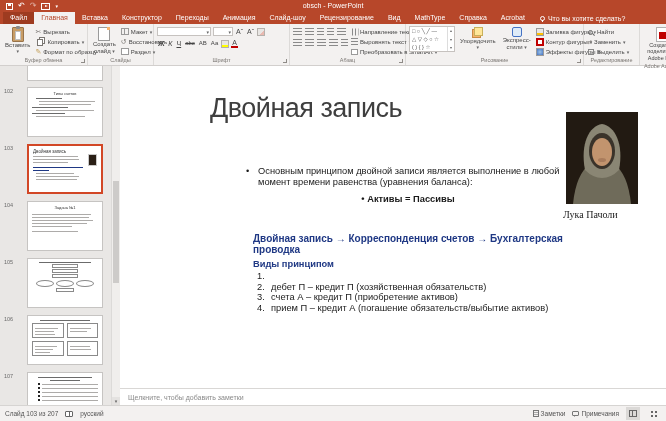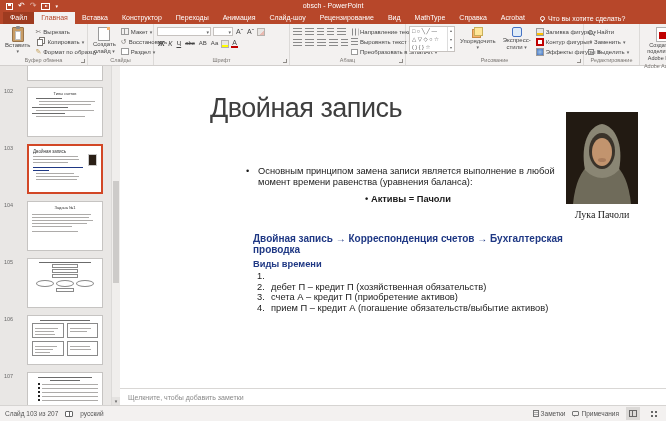--- a/index.html
+++ b/index.html
@@ -127,21 +127,21 @@
   .slide-def { position:absolute; left:138px; top:52px; width:308px; font-size:9.3px; line-height:10.8px; color:#1a1a1a; z-index:2; }
   .slide-bullet1 { position:absolute; left:126px; top:100px; width:322px; display:flex; font-size:9.3px; line-height:10.8px; color:#1a1a1a; }
   .slide-bullet1 .blt { width:12px; flex:none; }
   .slide-eq { position:absolute; left:138px; top:128px; width:300px; text-align:center; font-size:9.3px; font-weight:bold; color:#1a1a1a; }
   .slide-chain { position:absolute; left:133px; top:167px; width:330px; font-size:10px; font-weight:bold; color:#1F3884; }
   .slide-types-h { position:absolute; left:133px; top:193px; font-size:9.3px; font-weight:bold; color:#1F3884; }
   .slide-types { position:absolute; left:133px; top:205px; width:330px; font-size:9.3px; color:#1a1a1a; }
   .trowi { display:flex; line-height:10.6px; }
   .trowi .num { width:18px; flex:none; padding-left:4px; }
   .portrait { position:absolute; left:443px; top:44px; width:78px; }
-  .portrait-caption { position:absolute; left:443px; top:143px; width:78px; text-align:center;
+  .portrait-caption { position:absolute; left:443px; top:143px; width:78px; text-align:left;
                       font-family:"Liberation Serif", serif; font-size:10px; color:#1a1a1a; }
   .notesbar { position:absolute; left:0; right:0; bottom:0; height:17px; border-top:1px solid #D9D7D5;
               background:#fff; display:flex; align-items:center; padding-left:8px; font-size:7px; color:#8a8a8a; }
 
   
   .statusbar { position:absolute; left:0; right:0; bottom:0; height:16px; background:#F3F1F0; border-top:1px solid #D6D4D2;
                display:flex; align-items:center; font-size:6.5px; color:#555; padding:0 5px; z-index:30; }
   .sb-left { display:flex; align-items:center; gap:7px; }
   .icon-book { width:8px; height:6px; border:1px solid #666; border-radius:1px; position:relative; background:#fff; }
   .icon-book:after { content:""; position:absolute; left:50%; top:0; bottom:0; width:1px; background:#666; }
@@ -523,31 +523,31 @@
     </div>
   </div>
 
   <div class="main">
     <div class="canvas">
       <div class="slide-title">Двойная запись</div>
 
 
       <div class="slide-bullet1">
         <span class="blt">•</span>
-        <span>Основным принципом замена записи является выполнение в любой момент времени равенства (уравнения баланса):</span>
+        <span>Основным принципом двойной записи является выполнение в любой момент времени равенства (уравнения баланса):</span>
       </div>
 
       <div class="slide-eq">
         <span>•</span>
-        <b>Активы = Пачоли</b>
+        <b>Активы = Пассивы</b>
       </div>
 
       <div class="slide-chain">Двойная запись → Корреспонденция счетов →  Бухгалтерская проводка</div>
 
-      <div class="slide-types-h">Виды времени</div>
+      <div class="slide-types-h">Виды принципом</div>
 
       <div class="slide-types">
         <div class="trowi">
             <span class="num">1.</span>
           </div>
         <div class="trowi">
             <span class="num">2.</span>
             <span>дебет П – кредит П (хозяйственная обязательств)</span>
           </div>
         <div class="trowi">

